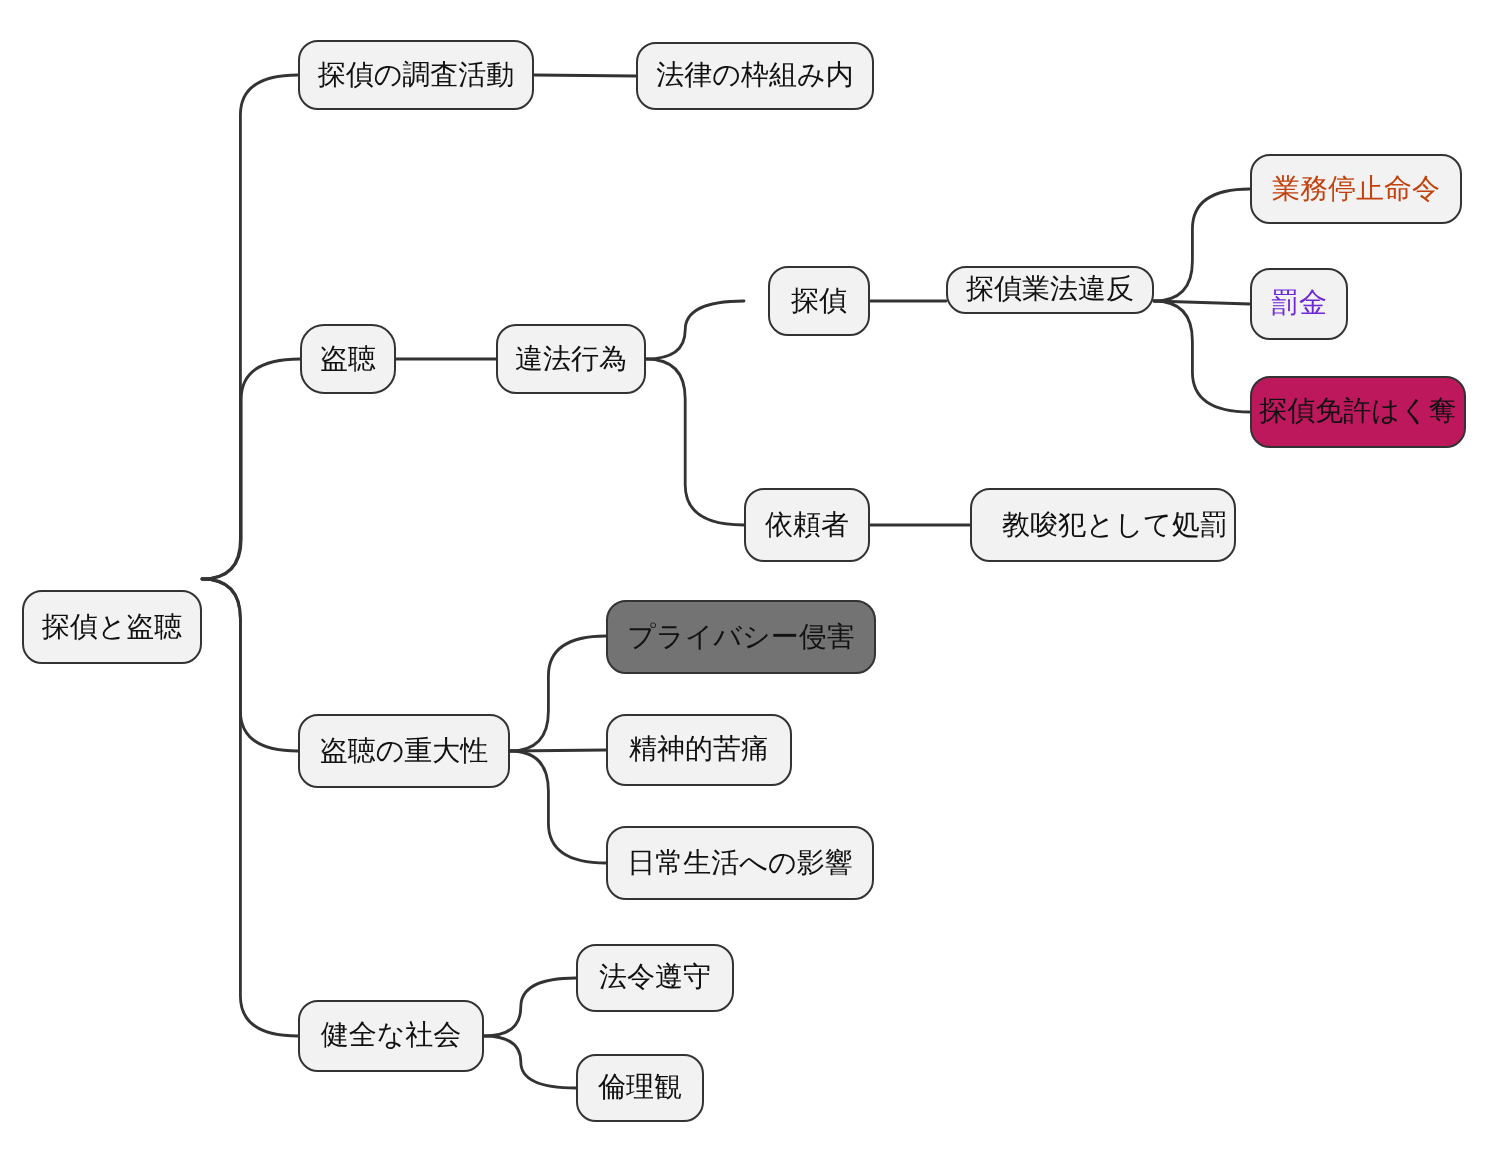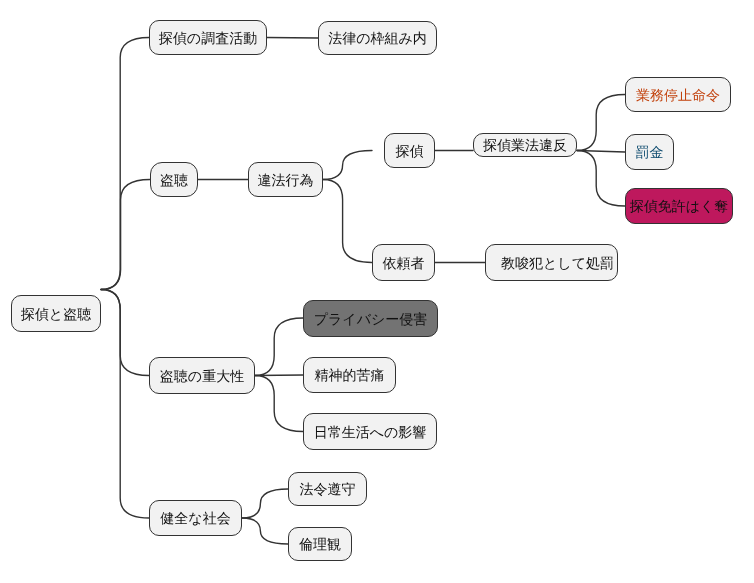--- a/index.html
+++ b/index.html
@@ -89,21 +89,21 @@
       </div>
       <div class="node" style="left: 372px; top: 133px; width: 51px; height: 35px; background: rgb(242, 242, 242); border-color: rgb(51, 51, 51); color: rgb(17, 17, 17); margin-left: 12px;">
         <span>探偵</span>
       </div>
       <div class="node" style="left: 473px; top: 133px; width: 104px; height: 24px; background: rgb(242, 242, 242); border-color: rgb(51, 51, 51); color: rgb(17, 17, 17);">
         <span>探偵業法違反</span>
       </div>
       <div class="node" style="left: 625px; top: 77px; width: 106px; height: 35px; background: rgb(242, 242, 242); border-color: rgb(51, 51, 51); color: #c2410c;">
         <span>業務停止命令</span>
       </div>
-      <div class="node" style="left: 625px; top: 134px; width: 49px; height: 36px; background: rgb(242, 242, 242); border-color: rgb(51, 51, 51); color: #0c4a6e;">
+      <div class="node" style="left: 625px; top: 134px; width: 49px; height: 36px; background: rgb(242, 242, 242); border-color: rgb(51, 51, 51); color: #6d28d9;">
         <span>罰金</span>
       </div>
       <div class="node" style="left: 625px; top: 188px; width: 108px; height: 36px; background: #be185d; border-color: rgb(51, 51, 51); color: rgb(17, 17, 17);">
         <span>探偵免許はく奪</span>
       </div>
       <div class="node" style="left: 372px; top: 244px; width: 63px; height: 37px; background: rgb(242, 242, 242); border-color: rgb(51, 51, 51); color: rgb(17, 17, 17);">
         <span>依頼者</span>
       </div>
       <div class="node" style="left: 485px; top: 244px; width: 133px; height: 37px; background: rgb(242, 242, 242); border-color: rgb(51, 51, 51); color: rgb(17, 17, 17); padding-left: 12px;">
         <span>教唆犯として処罰</span>

